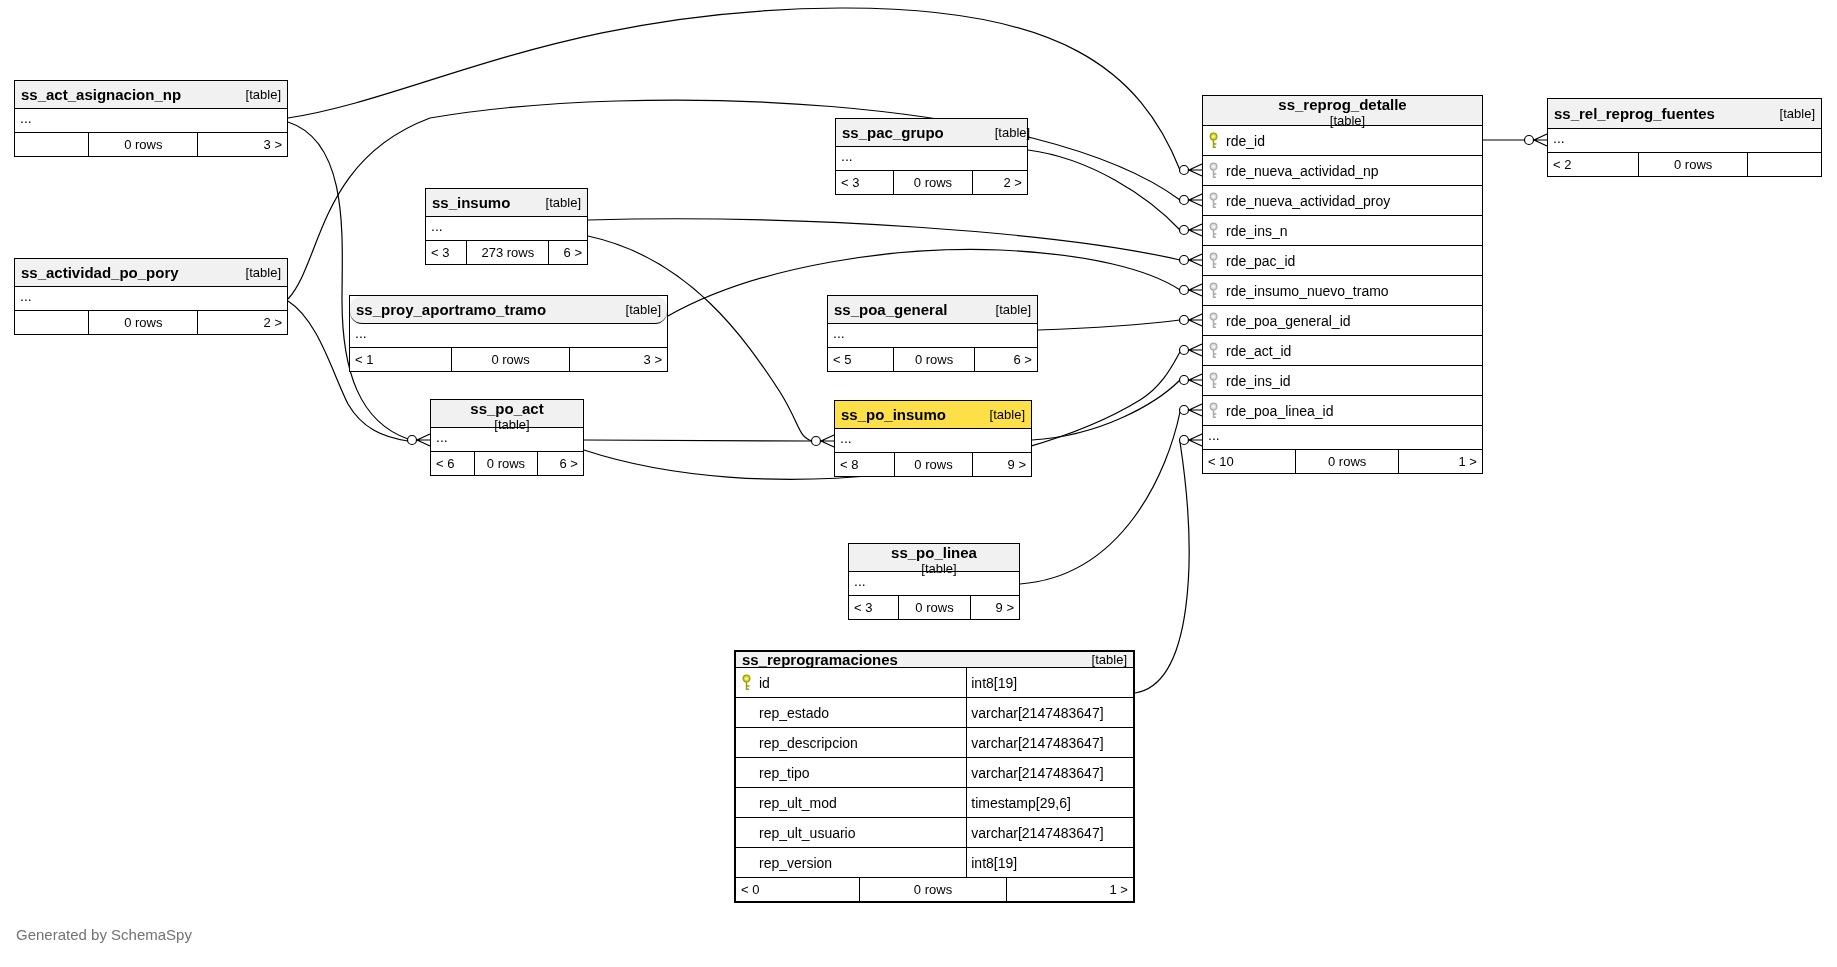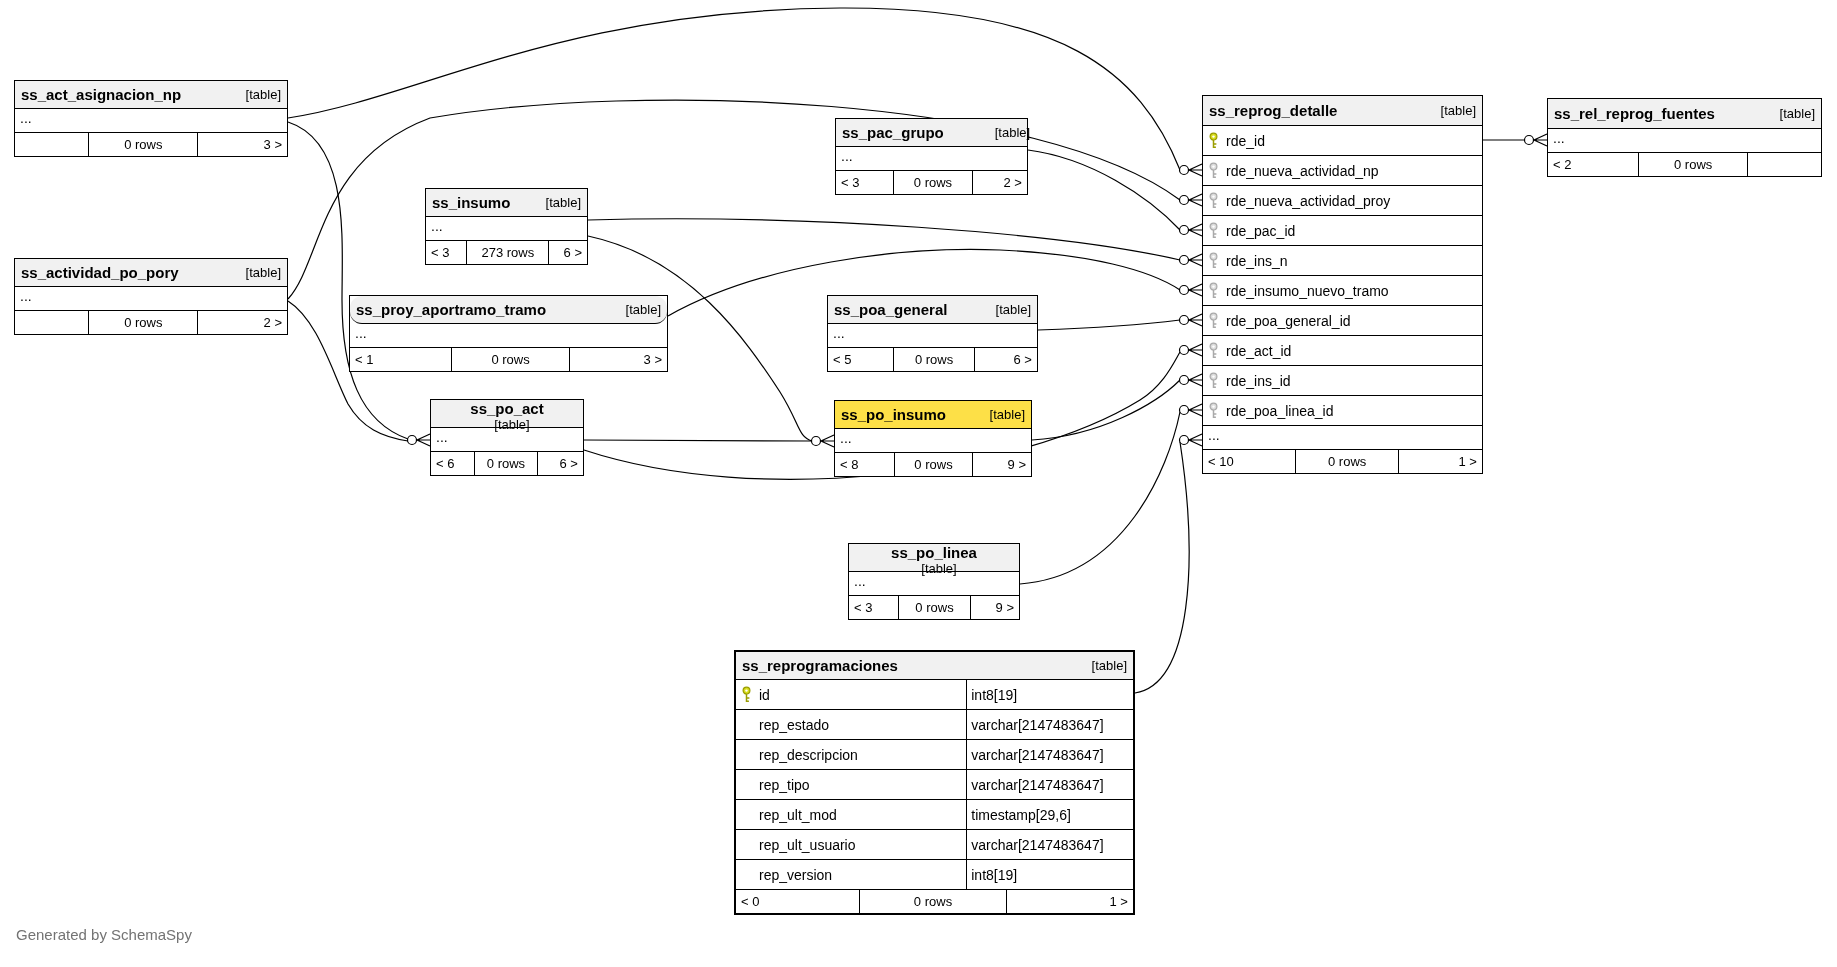--- a/index.html
+++ b/index.html
@@ -178,21 +178,21 @@
         <span class="tg">[table]</span>
       </div>
       <div class="ell">...</div>
       <div class="foot">
         <div class="fc " style="width: 29%;">&lt; 3</div>
         <div class="fc c" style="width: 42%;">0 rows</div>
         <div class="fc r" style="width: 29%;">9 &gt;</div>
       </div>
     </div>
     <div class="tbl" style="left: 1202px; top: 95px; width: 281px;">
-      <div class="hdr" style="height: 30px; background: rgb(241, 241, 241);">
+      <div class="hdr" style="height: 30px; background: rgb(241, 241, 241); flex-direction: column;">
         <span class="nm">ss_reprog_detalle</span>
         <span class="tg">[table]</span>
       </div>
       <div class="crow">
         <div class="namecell" style="flex: 1 1 0%;">
           <span class="ic">
             <svg width="11" height="18" viewBox="0 0 11 18">
               <circle cx="5.5" cy="4.6" r="3.4" fill="#d8dc1e" stroke="#9a9d00" stroke-width="1.2"></circle>
               <circle cx="5.5" cy="4.6" r="1.2" fill="#ffffff"></circle>
               <path d="M5.5 8 V16 M5.5 12 H8.4 M5.5 15.2 H7.9" stroke="#9a9d00" stroke-width="1.5" fill="none"></path>
@@ -227,33 +227,33 @@
       </div>
       <div class="crow">
         <div class="namecell" style="flex: 1 1 0%;">
           <span class="ic">
             <svg width="11" height="18" viewBox="0 0 11 18">
               <circle cx="5.5" cy="4.6" r="3.4" fill="#dcdcdc" stroke="#aaaaaa" stroke-width="1.2"></circle>
               <circle cx="5.5" cy="4.6" r="1.2" fill="#ffffff"></circle>
               <path d="M5.5 8 V16 M5.5 12 H8.4 M5.5 15.2 H7.9" stroke="#aaaaaa" stroke-width="1.5" fill="none"></path>
             </svg>
           </span>
+          <span class="lbl">rde_ins_n</span>
+        </div>
+      </div>
+      <div class="crow">
+        <div class="namecell" style="flex: 1 1 0%;">
+          <span class="ic">
+            <svg width="11" height="18" viewBox="0 0 11 18">
+              <circle cx="5.5" cy="4.6" r="3.4" fill="#dcdcdc" stroke="#aaaaaa" stroke-width="1.2"></circle>
+              <circle cx="5.5" cy="4.6" r="1.2" fill="#ffffff"></circle>
+              <path d="M5.5 8 V16 M5.5 12 H8.4 M5.5 15.2 H7.9" stroke="#aaaaaa" stroke-width="1.5" fill="none"></path>
+            </svg>
+          </span>
           <span class="lbl">rde_pac_id</span>
-        </div>
-      </div>
-      <div class="crow">
-        <div class="namecell" style="flex: 1 1 0%;">
-          <span class="ic">
-            <svg width="11" height="18" viewBox="0 0 11 18">
-              <circle cx="5.5" cy="4.6" r="3.4" fill="#dcdcdc" stroke="#aaaaaa" stroke-width="1.2"></circle>
-              <circle cx="5.5" cy="4.6" r="1.2" fill="#ffffff"></circle>
-              <path d="M5.5 8 V16 M5.5 12 H8.4 M5.5 15.2 H7.9" stroke="#aaaaaa" stroke-width="1.5" fill="none"></path>
-            </svg>
-          </span>
-          <span class="lbl">rde_ins_n</span>
         </div>
       </div>
       <div class="crow">
         <div class="namecell" style="flex: 1 1 0%;">
           <span class="ic">
             <svg width="11" height="18" viewBox="0 0 11 18">
               <circle cx="5.5" cy="4.6" r="3.4" fill="#dcdcdc" stroke="#aaaaaa" stroke-width="1.2"></circle>
               <circle cx="5.5" cy="4.6" r="1.2" fill="#ffffff"></circle>
               <path d="M5.5 8 V16 M5.5 12 H8.4 M5.5 15.2 H7.9" stroke="#aaaaaa" stroke-width="1.5" fill="none"></path>
             </svg>
@@ -322,21 +322,21 @@
         <span class="tg">[table]</span>
       </div>
       <div class="ell">...</div>
       <div class="foot">
         <div class="fc " style="width: 33%;">&lt; 2</div>
         <div class="fc c" style="width: 40%;">0 rows</div>
         <div class="fc r" style="width: 27%;"></div>
       </div>
     </div>
     <div class="tbl emph" style="left: 734px; top: 650px; width: 401px;">
-      <div class="hdr" style="height: 28px; background: rgb(241, 241, 241);">
+      <div class="hdr" style="height: 16px; background: rgb(241, 241, 241);">
         <span class="nm">ss_reprogramaciones</span>
         <span class="tg">[table]</span>
       </div>
       <div class="crow">
         <div class="namecell" style="width: 58%;">
           <span class="ic">
             <svg width="11" height="18" viewBox="0 0 11 18">
               <circle cx="5.5" cy="4.6" r="3.4" fill="#d8dc1e" stroke="#9a9d00" stroke-width="1.2"></circle>
               <circle cx="5.5" cy="4.6" r="1.2" fill="#ffffff"></circle>
               <path d="M5.5 8 V16 M5.5 12 H8.4 M5.5 15.2 H7.9" stroke="#9a9d00" stroke-width="1.5" fill="none"></path>

